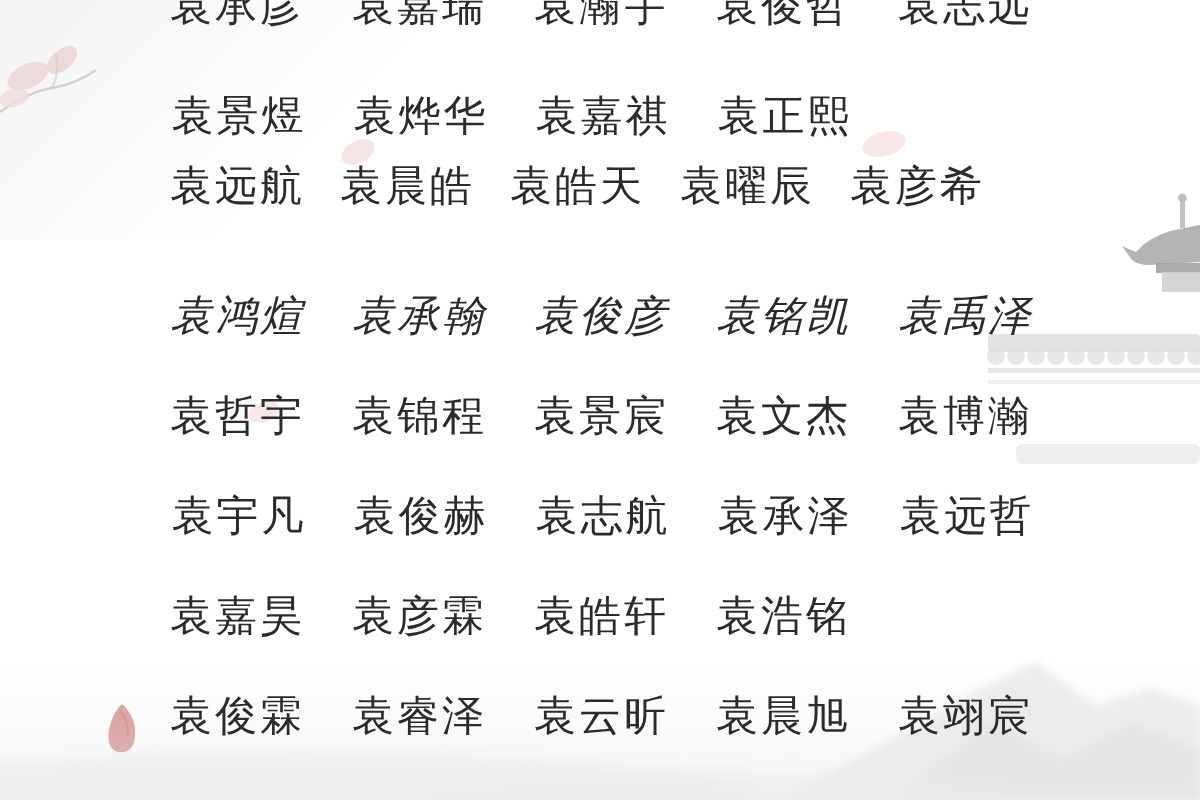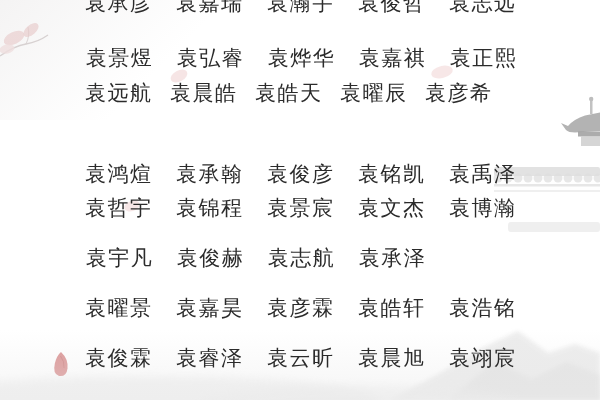--- a/index.html
+++ b/index.html
@@ -13,21 +13,21 @@
   .bg-svg{position:absolute;left:0;top:0;width:600px;height:400px;}
   .names{position:absolute;left:0;top:0;width:600px;height:311px;}
   .name-row{
     position:absolute;left:85px;
     display:flex;gap:22px;
     white-space:nowrap;
   }
   .name-row:nth-child(1){top:-8px;}
   .name-row:nth-child(2){top:47px;text-align:center;}
   .name-row:nth-child(3){top:82px;gap:16px;}
-  .name-row:nth-child(4){top:163px;}
+  .name-row:nth-child(4){top:147px;font-style:italic;}
   .name-row:nth-child(5){top:197px;}
   .name-row:nth-child(6){top:247px;text-align:center;}
   .name-row:nth-child(7){top:297px;}
   .name-row:nth-child(8){top:347px;}
   .name{
     display:inline-block;
     width:69px;
     font-size:21px;
     line-height:22px;
     letter-spacing:1.5px;
@@ -119,21 +119,20 @@
   <div class="names">
     <div class="name-row">
       <span class="name">袁承彦</span>
       <span class="name">袁嘉瑞</span>
       <span class="name">袁瀚宇</span>
       <span class="name">袁俊哲</span>
       <span class="name">袁志远</span>
     </div>
     <div class="name-row">
       <span class="name">袁景煜</span>
-      <span class="name">袁弘睿</span>
       <span class="name">袁烨华</span>
       <span class="name">袁嘉祺</span>
       <span class="name">袁正熙</span>
     </div>
     <div class="name-row">
       <span class="name">袁远航</span>
       <span class="name">袁晨皓</span>
       <span class="name">袁皓天</span>
       <span class="name">袁曜辰</span>
       <span class="name">袁彦希</span>
@@ -150,23 +149,23 @@
       <span class="name">袁锦程</span>
       <span class="name">袁景宸</span>
       <span class="name">袁文杰</span>
       <span class="name">袁博瀚</span>
     </div>
     <div class="name-row">
       <span class="name">袁宇凡</span>
       <span class="name">袁俊赫</span>
       <span class="name">袁志航</span>
       <span class="name">袁承泽</span>
+      <span class="name">袁远哲</span>
     </div>
     <div class="name-row">
-      <span class="name">袁曜景</span>
       <span class="name">袁嘉昊</span>
       <span class="name">袁彦霖</span>
       <span class="name">袁皓轩</span>
       <span class="name">袁浩铭</span>
     </div>
     <div class="name-row">
       <span class="name">袁俊霖</span>
       <span class="name">袁睿泽</span>
       <span class="name">袁云昕</span>
       <span class="name">袁晨旭</span>

